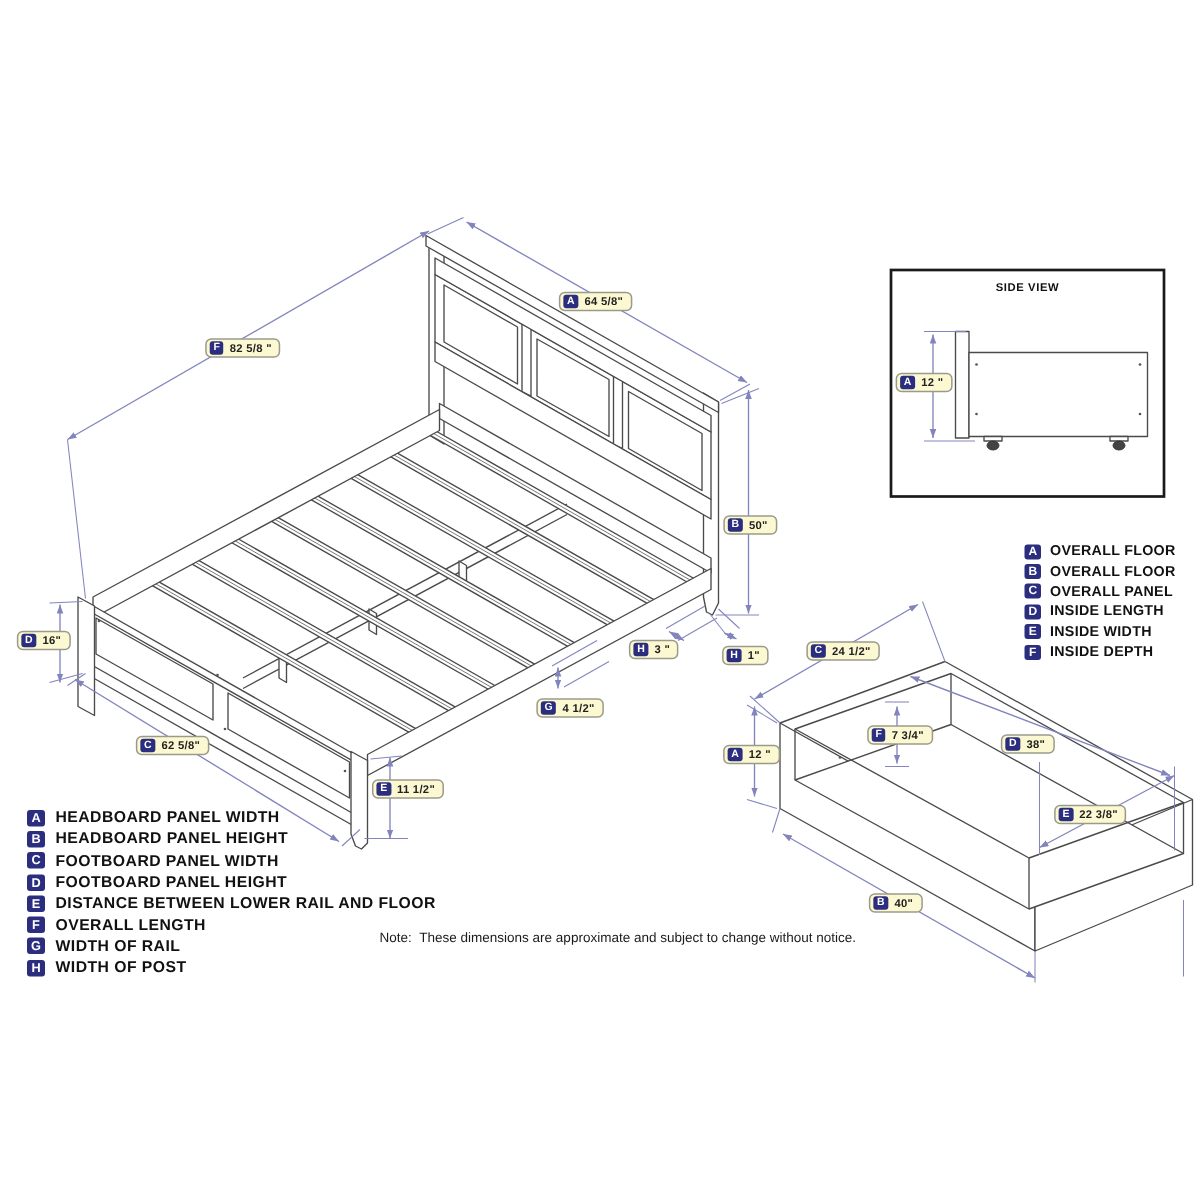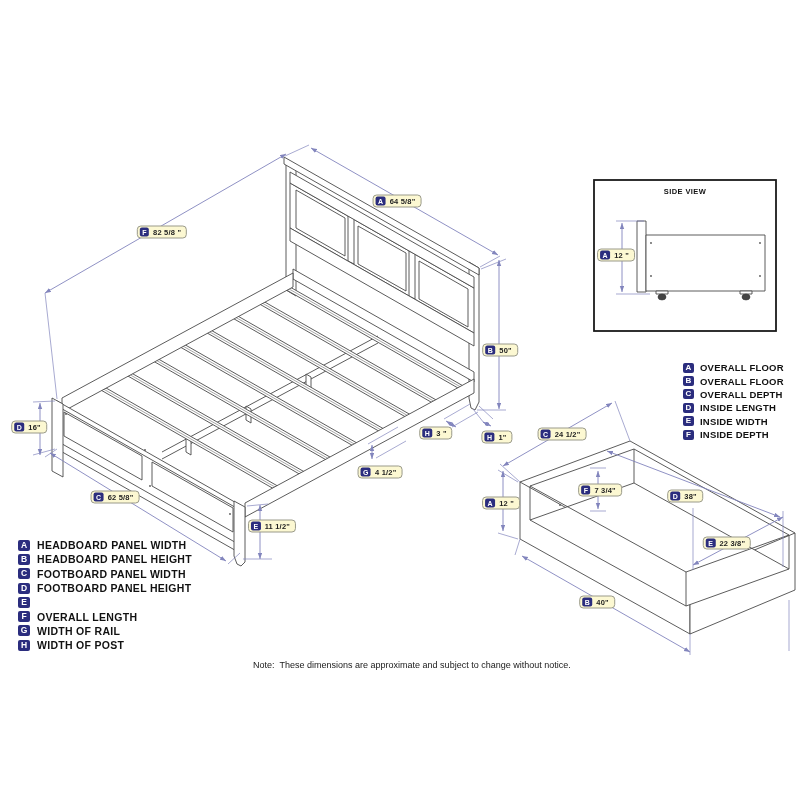--- a/index.html
+++ b/index.html
@@ -33,21 +33,21 @@
   #legend-bed .lrow{height:14.3px;}
   #legend-bed .lb{width:12px;height:11px;font-size:8.5px;line-height:11px;margin-right:7px;}
   #legend-bed .ltext{font-size:10.5px;letter-spacing:0.3px;}
   #legend-drawer{left:683px;top:361px;}
   #legend-drawer .lrow{height:13.4px;}
   #legend-drawer .lb{width:11px;height:10px;font-size:8px;line-height:10px;margin-right:6px;}
   #legend-drawer .ltext{font-size:9.5px;letter-spacing:0.2px;}
   #sideview-title{position:absolute;left:685px;top:187px;transform:translateX(-50%);
       font-size:7.5px;font-weight:bold;color:#111;letter-spacing:0.4px;z-index:4;text-align:center;}
   .note{position:absolute;font-size:9px;color:#1a1a1a;white-space:nowrap;z-index:4;}
-  #note1{left:253px;top:660px;}
+  #note1{left:253px;top:620px;}
   #note2{left:281px;top:669px;}
 </style>
 </head>
 <body>
 
 <div id="stage">
 
 <svg id="art" width="800" height="800" viewBox="0 0 800 800">
   <defs>
     <marker id="aE" markerWidth="7" markerHeight="5" refX="6" refY="2.2" orient="auto" markerUnits="userSpaceOnUse">
@@ -278,20 +278,21 @@
   <div class="lrow">
         <span class="lb">C</span>
         <span class="ltext">FOOTBOARD PANEL WIDTH</span>
       </div>
   <div class="lrow">
         <span class="lb">D</span>
         <span class="ltext">FOOTBOARD PANEL HEIGHT</span>
       </div>
   <div class="lrow">
         <span class="lb">E</span>
+        <span class="ltext">DISTANCE BETWEEN LOWER RAIL AND FLOOR</span>
       </div>
   <div class="lrow">
         <span class="lb">F</span>
         <span class="ltext">OVERALL LENGTH</span>
       </div>
   <div class="lrow">
         <span class="lb">G</span>
         <span class="ltext">WIDTH OF RAIL</span>
       </div>
   <div class="lrow">
@@ -304,21 +305,21 @@
   <div class="lrow">
         <span class="lb">A</span>
         <span class="ltext">OVERALL FLOOR</span>
       </div>
   <div class="lrow">
         <span class="lb">B</span>
         <span class="ltext">OVERALL FLOOR</span>
       </div>
   <div class="lrow">
         <span class="lb">C</span>
-        <span class="ltext">OVERALL DEPTH</span>
+        <span class="ltext">OVERALL PANEL</span>
       </div>
   <div class="lrow">
         <span class="lb">D</span>
         <span class="ltext">INSIDE LENGTH</span>
       </div>
   <div class="lrow">
         <span class="lb">E</span>
         <span class="ltext">INSIDE WIDTH</span>
       </div>
   <div class="lrow">

